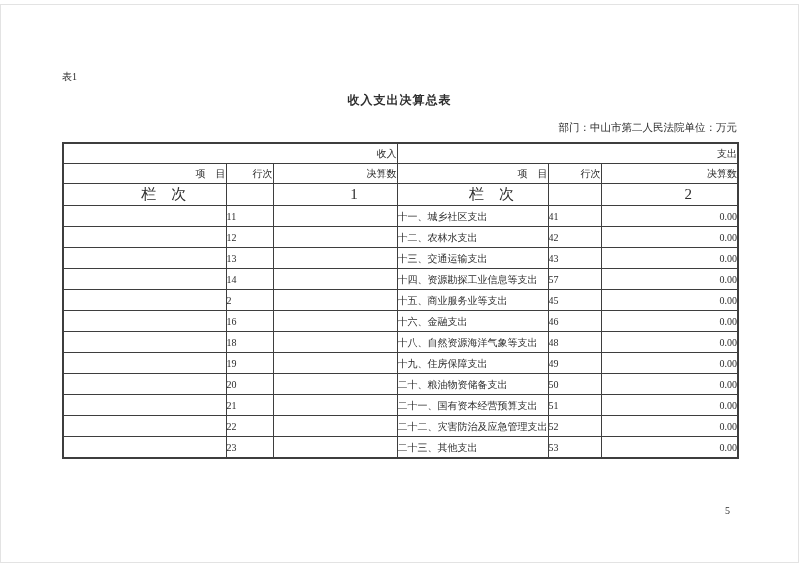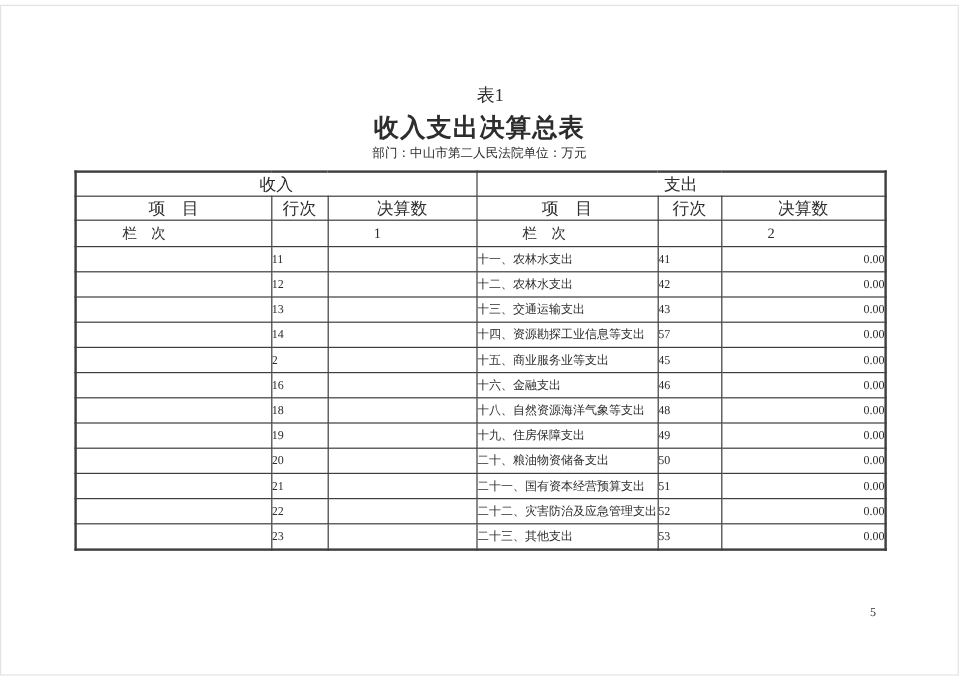--- a/index.html
+++ b/index.html
@@ -20,68 +20,69 @@
     top: 4px;
     left: 0;
     right: 1px;
     bottom: 2px;
     border: 1px solid #e3e3e3;
     pointer-events: none;
   }
   .tbl-label {
     position: absolute;
     top: 70px;
-    left: 74px;
+    left: 62px;
     width: 669px;
-    text-align: center;
-    font-size: 15px;
+    text-align: left;
+    font-size: 10px;
   }
   .doc-title {
     position: absolute;
     top: 92px;
     left: 62px;
     width: 675px;
     text-align: center;
-    font-size: 21px;
+    font-size: 12px;
     font-weight: bold;
     letter-spacing: 1px;
   }
   .meta-row {
     position: absolute;
     top: 121px;
     left: 62px;
     width: 675px;
     display: flex;
-    justify-content: center;
+    justify-content: flex-end;
     font-size: 10.5px;
   }
   table.main {
     position: absolute;
     top: 142px;
     left: 62px;
     width: 675px;
     border-collapse: collapse;
     table-layout: fixed;
     font-size: 10px;
     border: 2px solid #3e3e3e;
   }
   table.main td {
     border: 1px solid #3e3e3e;
     padding: 0;
     vertical-align: middle;
     overflow: hidden;
   }
   tr.hdr td {
     height: 19px;
-    text-align: center;
-    font-size: 14px;
+    text-align: right;
+    font-size: 10px;
   }
   tr.lanci td {
     height: 21px;
-    font-size: 12px;
+    text-align: center;
+    font-size: 15px;
     padding-left: 38px;
   }
   tr.data td {
     height: 20px;
   }
   td.cc { text-align: left; }
   td.ca { text-align: right; padding-right: 6px; font-family: Liberation Serif, serif; }
   td.ci { padding-left: 6px; }
   td.ce {
     text-align: left;
@@ -139,21 +140,21 @@
       <td class="cc"></td>
       <td class="cc">1</td>
       <td class="cc">栏　次</td>
       <td class="cc"></td>
       <td class="cc">2</td>
     </tr>
     <tr class="data">
       <td class="ci"></td>
       <td class="cc">11</td>
       <td class="ca"></td>
-      <td class="ce">十一、农林水支出</td>
+      <td class="ce">十一、城乡社区支出</td>
       <td class="cc">41</td>
       <td class="ca">0.00</td>
     </tr>
     <tr class="data">
       <td class="ci"></td>
       <td class="cc">12</td>
       <td class="ca"></td>
       <td class="ce">十二、农林水支出</td>
       <td class="cc">42</td>
       <td class="ca">0.00</td>

